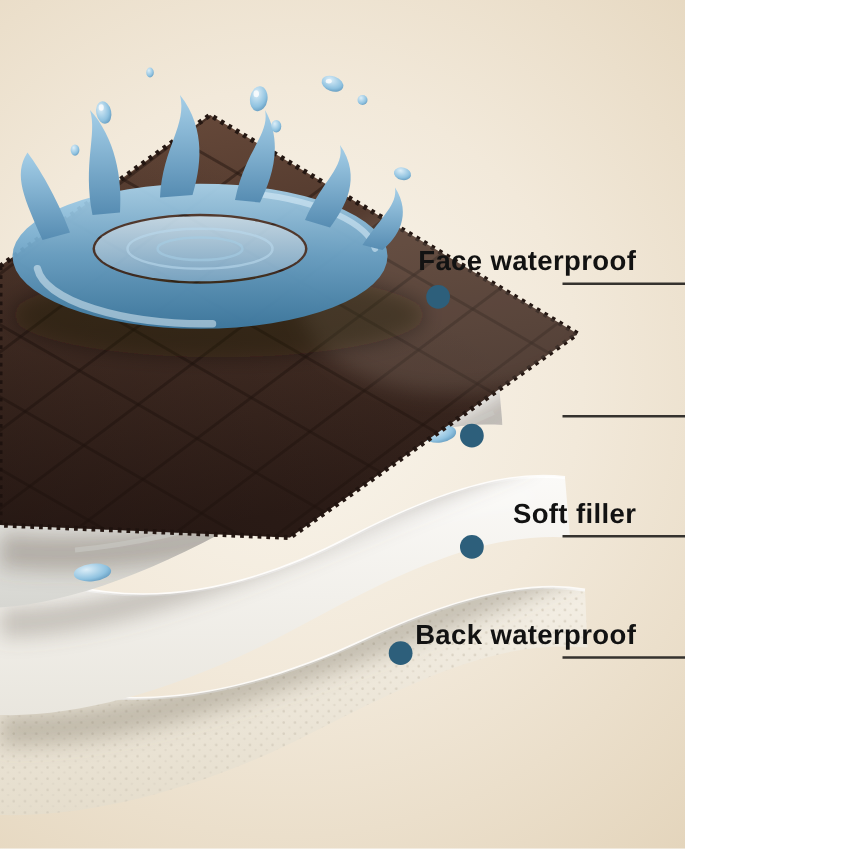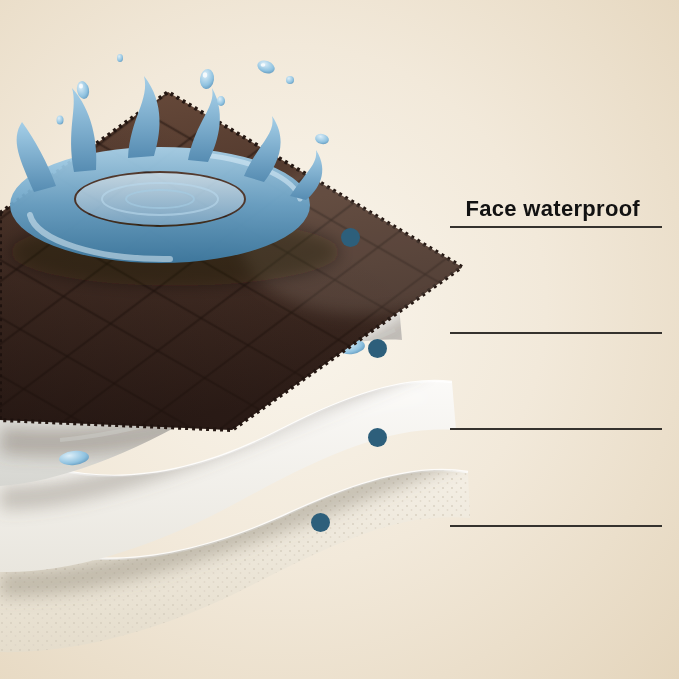--- a/index.html
+++ b/index.html
@@ -1,18 +1,18 @@
 <!DOCTYPE html>
 <html style="--background-center: #faf6ed; --background-mid: #f2e9da; --background-edge: #e4d5bc; --callout-dot: #2d5f7b; --callout-line: #35322e; --label-text: #121212; --face-layer-brown: #4c352a; --tpu-layer-gray: #e4e4e0; --soft-filler-white: #f8f7f4; --back-layer-cream: #efe9dc; --water-blue: #7fb5d8;"><head>
 <meta charset="utf-8">
 <style>
   html,body{margin:0;padding:0;}
   body{font-family:"Liberation Sans",sans-serif;}
   .stage{
-    position:relative;width:679px;height:679px;overflow:hidden;
+    position:relative;width:548px;height:679px;overflow:hidden;
     background:radial-gradient(circle at 42% 45%,
       var(--background-center,#faf6ed) 0%,
       var(--background-mid,#f2e9da) 48%,
       var(--background-edge,#e4d5bc) 100%);
   }
   .art{position:absolute;left:0;top:0;width:679px;height:679px;}
   .callout-label{
     position:absolute;right:39px;white-space:nowrap;
     font-weight:700;font-size:22px;line-height:1.1;letter-spacing:.3px;
     color:var(--label-text,#121212);
@@ -186,17 +186,19 @@
 
   <div class="callout-dot dot-1"></div>
   <div class="callout-line line-1"></div>
   <div class="callout-label label-1">Face waterproof</div>
 
   <div class="callout-dot dot-2"></div>
   <div class="callout-line line-2"></div>
 
   <div class="callout-dot dot-3"></div>
   <div class="callout-line line-3"></div>
+  <div class="callout-label label-3">Soft filler</div>
 
   <div class="callout-dot dot-4"></div>
   <div class="callout-line line-4"></div>
+  <div class="callout-label label-4">Back waterproof</div>
 
 </div>
 
 </body></html>

